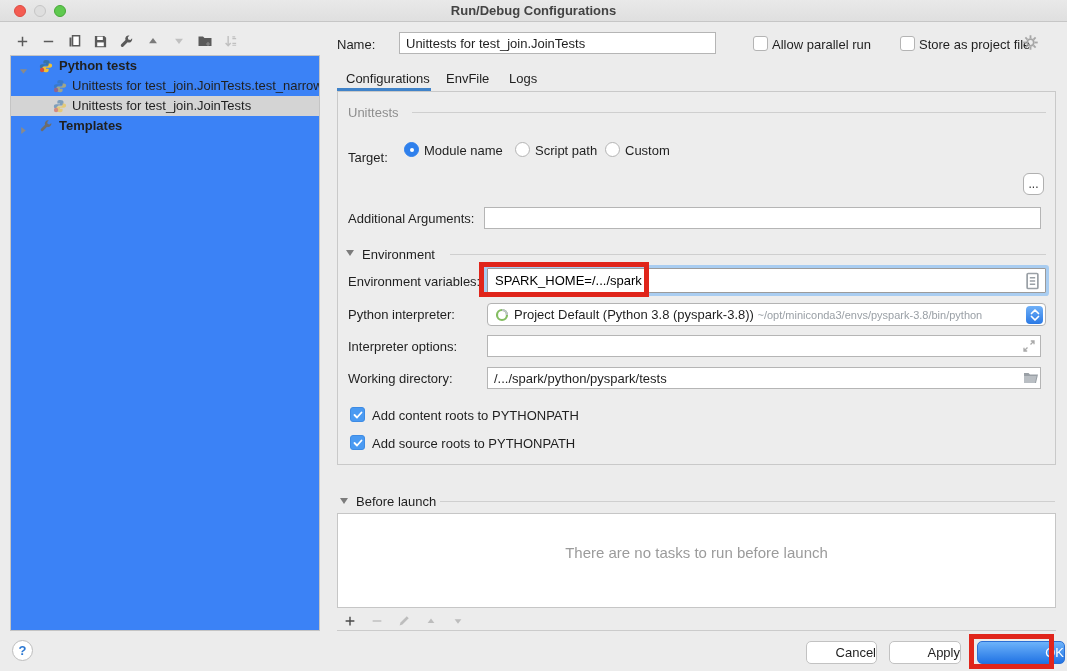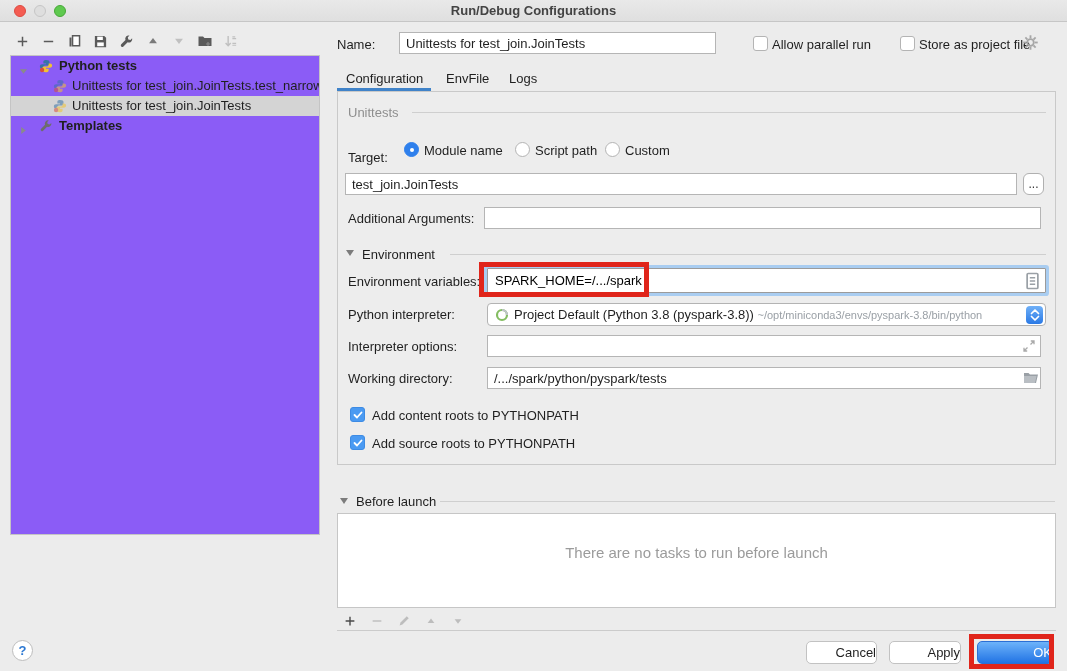--- a/index.html
+++ b/index.html
@@ -13,22 +13,22 @@
   .title { position:absolute; left:0; right:0; top:0; height:22px; line-height:22px;
     text-align:center; color:#434343; font-weight:600; font-size:13px; }
   .tl { position:absolute; top:5px; width:12px; height:12px; border-radius:50%; }
   .tl.red   { left:14px; background:#f45c52; border:1px solid #dd4a41; }
   .tl.gray  { left:34px; background:#dedede; border:1px solid #c6c6c6; }
   .tl.green { left:54px; background:#5fc94f; border:1px solid #47a838; }
 
   
   .toolbar { position:absolute; left:14px; top:31px; height:20px; display:flex; gap:9px; align-items:center; }
   .tb-icon { width:17px; height:17px; display:inline-flex; align-items:center; justify-content:center; }
-  .tree-panel { position:absolute; left:10px; top:55px; width:310px; height:480px;
-    background:#8b5cf6; border:1px solid #c4c4c4; overflow:hidden; }
+  .tree-panel { position:absolute; left:10px; top:55px; width:310px; height:576px;
+    background:#3b82f6; border:1px solid #c4c4c4; overflow:hidden; }
   .tree-row { position:relative; height:20px; line-height:20px; white-space:nowrap; overflow:hidden; }
   .tree-row.selected { background:#d4d4d4; }
   .tree-row .twisty { position:absolute; left:8px; top:6px; }
   .tree-row .t-icon { position:absolute; top:3px; width:14px; height:14px; }
   .tree-row .t-label { position:absolute; top:0; font-size:13px; }
   .bold { font-weight:bold; }
 
   
   .lbl { position:absolute; font-size:13px; color:#1f1f1f; white-space:nowrap; }
   .fld { position:absolute; background:#fff; border:1px solid #b5b5b5; height:22px;
@@ -231,39 +231,38 @@
           <line x1="12" y1="8" x2="14.8" y2="8"></line>
           <line x1="3.2" y1="3.2" x2="5.2" y2="5.2"></line>
           <line x1="10.8" y1="10.8" x2="12.8" y2="12.8"></line>
           <line x1="12.8" y1="3.2" x2="10.8" y2="5.2"></line>
           <line x1="5.2" y1="10.8" x2="3.2" y2="12.8"></line>
         </g>
         <circle cx="8" cy="8" r="3.1" fill="none" stroke="#a6a6a6" stroke-width="1.7"></circle>
       </svg>
   </span>
 
-  <span class="tab-label" style="left:346px">Configuration</span>
+  <span class="tab-label" style="left:346px">Configurations</span>
   <span class="tab-label" style="left:446px">EnvFile</span>
   <span class="tab-label" style="left:509px">Logs</span>
   <div class="tab-underline"></div>
 
   <div class="cfg-panel"></div>
 
   <span class="lbl group-lbl" style="left:348px;top:105px">Unittests</span>
   <div class="hrule" style="left:412px;top:112px;width:634px"></div>
 
   <span class="lbl" style="left:348px;top:150px">Target:</span>
   <span class="radio sel" style="left:404px;top:142px"></span>
   <span class="lbl" style="left:424px;top:143px">Module name</span>
   <span class="radio" style="left:515px;top:142px"></span>
   <span class="lbl" style="left:535px;top:143px">Script path</span>
   <span class="radio" style="left:605px;top:142px"></span>
   <span class="lbl" style="left:625px;top:143px">Custom</span>
 
-  <input class="fld" style="left: 345px; top: 173px; width: 672px;" value="test_join.JoinTests">
   <button class="browse-btn" style="left:1023px;top:173px">...</button>
 
   <span class="lbl" style="left:348px;top:211px">Additional Arguments:</span>
   <input class="fld" style="left: 484px; top: 207px; width: 557px;" value="">
 
   <span class="sec-arrow" style="left:346px;top:250px"></span>
   <span class="lbl" style="left:362px;top:247px">Environment</span>
   <div class="hrule" style="left:450px;top:254px;width:596px"></div>
 
   <span class="lbl" style="left:348px;top:274px">Environment variables:</span>
@@ -360,18 +359,18 @@
       <svg width="12" height="12" viewBox="0 0 16 16">
           <path d="M8 11.5l4.5-6h-9z" fill="#bdbdbd"></path>
         </svg>
     </span>
   </div>
   <div class="bottom-line"></div>
 
   <div class="help-btn">?</div>
   <button class="btn" style="left:806px;width:71px">Cancel</button>
   <button class="btn" style="left:889px;width:72px">Apply</button>
-  <button class="btn primary" style="left:977px;width:76px">OK</button>
+  <button class="btn primary" style="left:977px;width:88px">OK</button>
 
   <div class="annotation" style="left:479px;top:262px;width:170px;height:35px"></div>
   <div class="annotation" style="left:969px;top:634px;width:85px;height:35px"></div>
 
 </div>
 
 </body></html>

